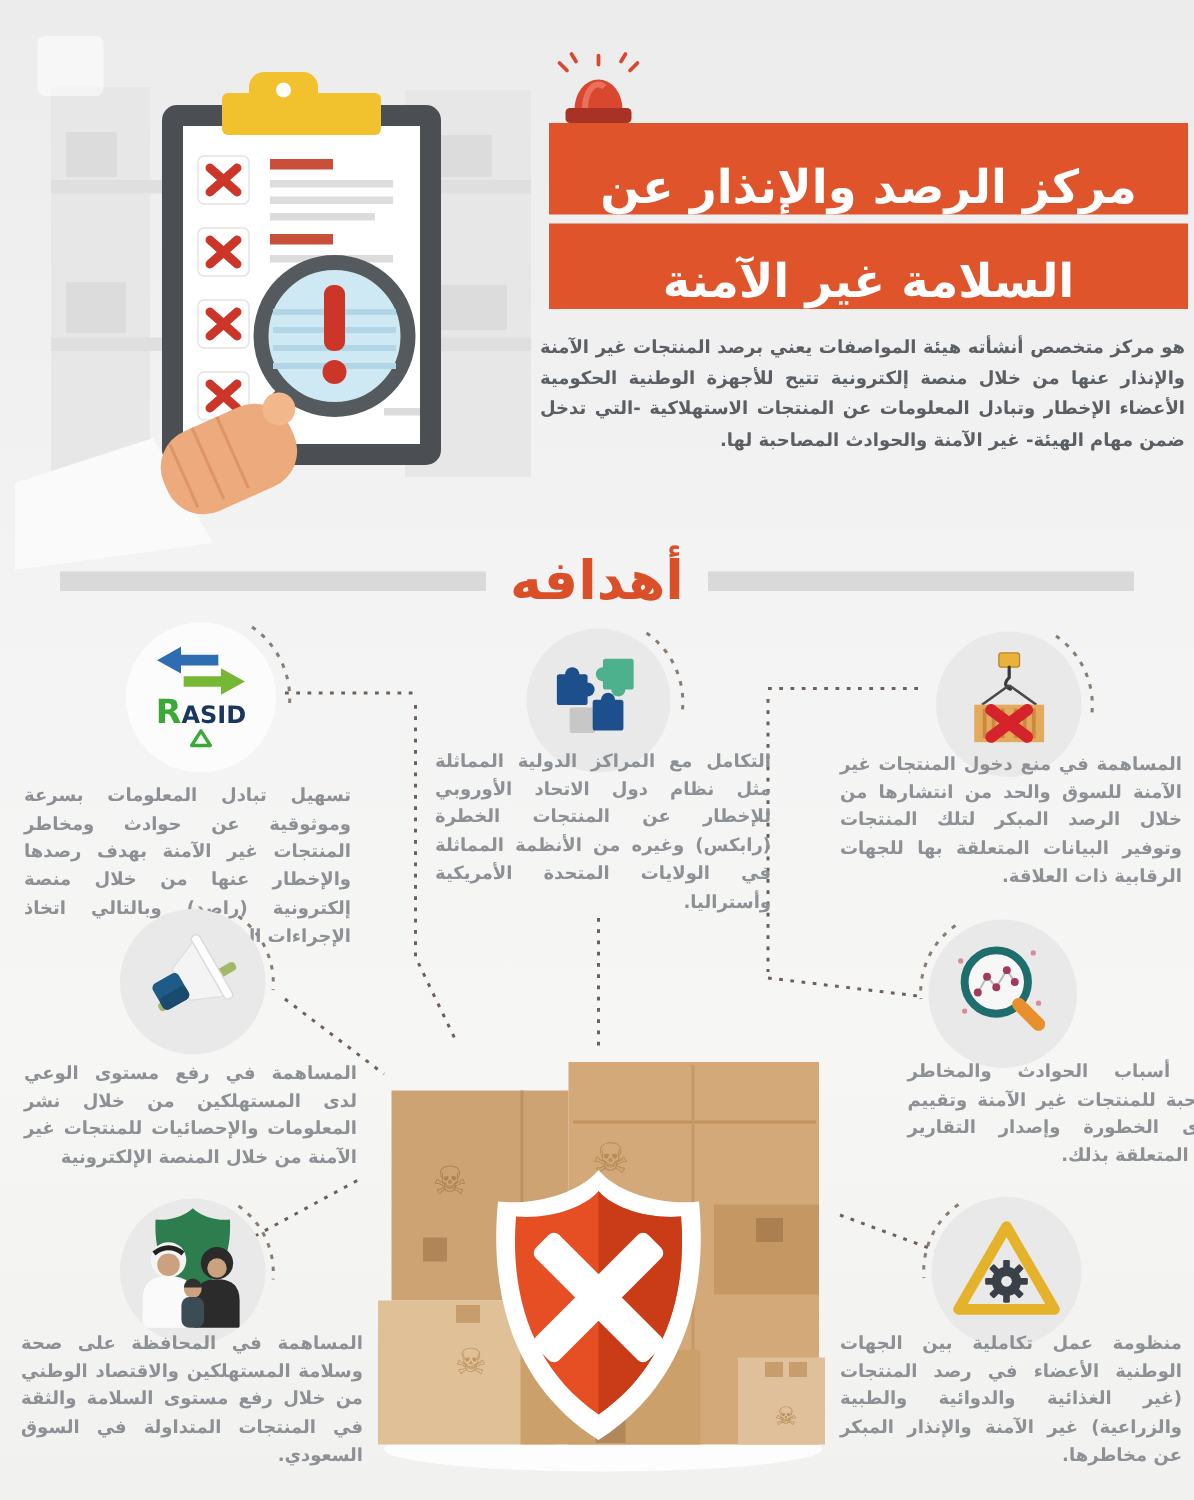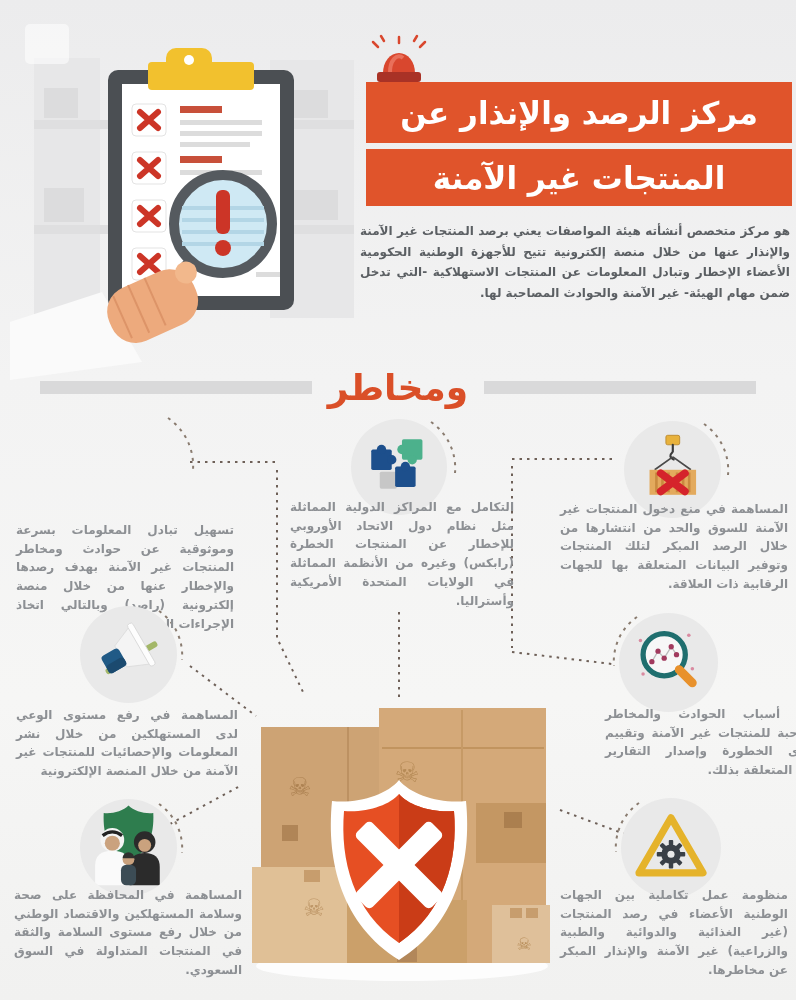--- a/index.html
+++ b/index.html
@@ -8,21 +8,21 @@
           background:linear-gradient(#ececed 0%,#f3f3f3 38%,#f6f6f5 70%,#f1f1f0 100%);}
   .abs{position:absolute;}
   
   .shelf{position:absolute;background:#e7e7e8;}
   .shelf-line{position:absolute;background:#dfdfe0;}
   .shelf-box{position:absolute;background:#dcdcdd;}
   .watermark{position:absolute;left:25px;top:24px;width:44px;height:40px;
              background:rgba(255,255,255,.55);border-radius:5px;}
   
   .titlebar{position:absolute;left:366px;width:426px;background:#e0542b;
-            display:flex;align-items:center;justify-content:center;}
+            display:flex;align-items:flex-end;justify-content:center;}
   .titlebar span{color:#ffffff;font-weight:700;font-size:31px;direction:rtl;white-space:nowrap;}
   #bar1{top:82px;height:61px;}
   #bar2{top:149px;height:57px;}
   
   .intro{position:absolute;left:360px;top:221px;width:430px;direction:rtl;
          text-align:justify;text-align-last:right;font-size:12px;line-height:1.72;
          font-weight:700;color:#5b5f63;}
   
   .heading-row{position:absolute;left:40px;right:40px;top:367px;display:flex;
                align-items:center;gap:12px;}
@@ -125,28 +125,28 @@
     <path d="M8,10 L3,5 M50,10 L55,5 M29,6 V0 M14,4 L11,-1 M44,4 L47,-1" transform="translate(0,10)" stroke="#d9472e" stroke-width="2.5" stroke-linecap="round"></path>
     <path d="M13,46 A16,20 0 0 1 45,46 Z" fill="#d9472e"></path>
     <path d="M20,46 A9,16 0 0 1 33,31" fill="none" stroke="#e9705a" stroke-width="4"></path>
     <rect x="7" y="45" width="44" height="10" rx="3" fill="#a93226"></rect>
   </svg>
 
   <div class="titlebar" id="bar1">
     <span>مركز الرصد والإنذار عن</span>
   </div>
   <div class="titlebar" id="bar2">
-    <span>المنتجات غير الآمنة</span>
+    <span>السلامة غير الآمنة</span>
   </div>
 
   <div class="intro">هو مركز متخصص أنشأته هيئة المواصفات يعني برصد المنتجات غير الآمنة والإنذار عنها من خلال منصة إلكترونية تتيح للأجهزة الوطنية الحكومية الأعضاء الإخطار وتبادل المعلومات عن المنتجات الاستهلاكية -التي تدخل ضمن مهام الهيئة- غير الآمنة والحوادث المصاحبة لها.</div>
 
   <div class="heading-row">
     <div class="hbar"></div>
-    <div class="htext">ومخاطر</div>
+    <div class="htext">أهدافه</div>
     <div class="hbar"></div>
   </div>
 
   <svg class="abs" style="left:0;top:0;" width="796" height="1000" viewBox="0 0 796 1000" pointer-events="none">
     <g fill="none" stroke="#6e6058" stroke-width="2" stroke-dasharray="2.5 5">
       <path d="M190,462 L277,462"></path>
       <path d="M277,470 L277,638 L304,694"></path>
       <path d="M190,666 L256,716"></path>
       <path d="M170,824 L240,786"></path>
       <path d="M612,459 L512,459"></path>
@@ -159,20 +159,30 @@
       <path d="M168,418 A58,58 0 0 1 193,470"></path>
       <path d="M431,422 A56,56 0 0 1 455,473"></path>
       <path d="M704,424 A56,56 0 0 1 728,475"></path>
       <path d="M159,611 A54,54 0 0 1 182,660"></path>
       <path d="M637,617 A54,54 0 0 0 614,666"></path>
       <path d="M159,804 A54,54 0 0 1 182,853"></path>
       <path d="M639,803 A54,54 0 0 0 616,852"></path>
     </g>
   </svg>
 
+  <div class="obj-circle" id="c-rasid">
+    <svg viewBox="0 0 90 90">
+      <polygon points="12,17 30,7 30,13 58,13 58,21 30,21 30,27" fill="#2f6db3"></polygon>
+      <polygon points="78,33 60,23 60,29 32,29 32,37 60,37 60,43" fill="#76b733"></polygon>
+      <text x="45" y="64" text-anchor="middle" font-family="DejaVu Sans, sans-serif" font-weight="bold">
+        <tspan font-size="25" fill="#3aa935">R</tspan><tspan font-size="18" fill="#17375e">ASID</tspan>
+      </text>
+      <polygon points="45,70 52,81 38,81" fill="none" stroke="#3aa935" stroke-width="2.5" stroke-linejoin="round"></polygon>
+    </svg>
+  </div>
   <div class="obj-text" id="t-rasid">تسهيل تبادل المعلومات بسرعة وموثوقية عن حوادث ومخاطر المنتجات غير الآمنة بهدف رصدها والإخطار عنها من خلال منصة إلكترونية (راصد) وبالتالي اتخاذ الإجراءات المناسبة.</div>
 
   <div class="obj-circle" id="c-puzzle">
     <svg viewBox="0 0 90 90">
       <g fill="#c7c7c7">
           <rect x="22" y="50" width="20" height="20" rx="2"></rect>
           <circle cx="42" cy="60" r="5"></circle>
         </g>
       <g fill="#4cb18c">
           <rect x="48" y="12" width="24" height="24" rx="2"></rect>

